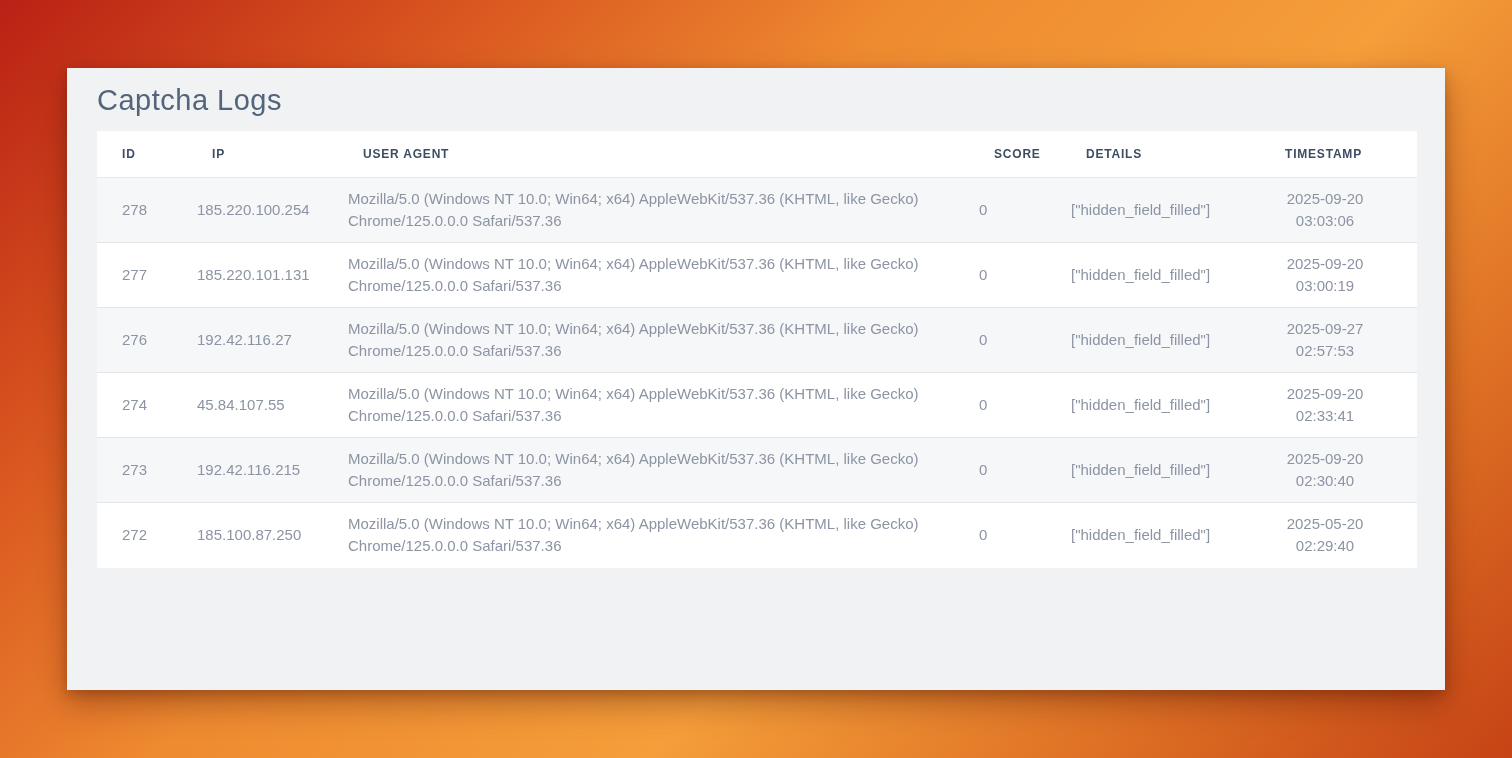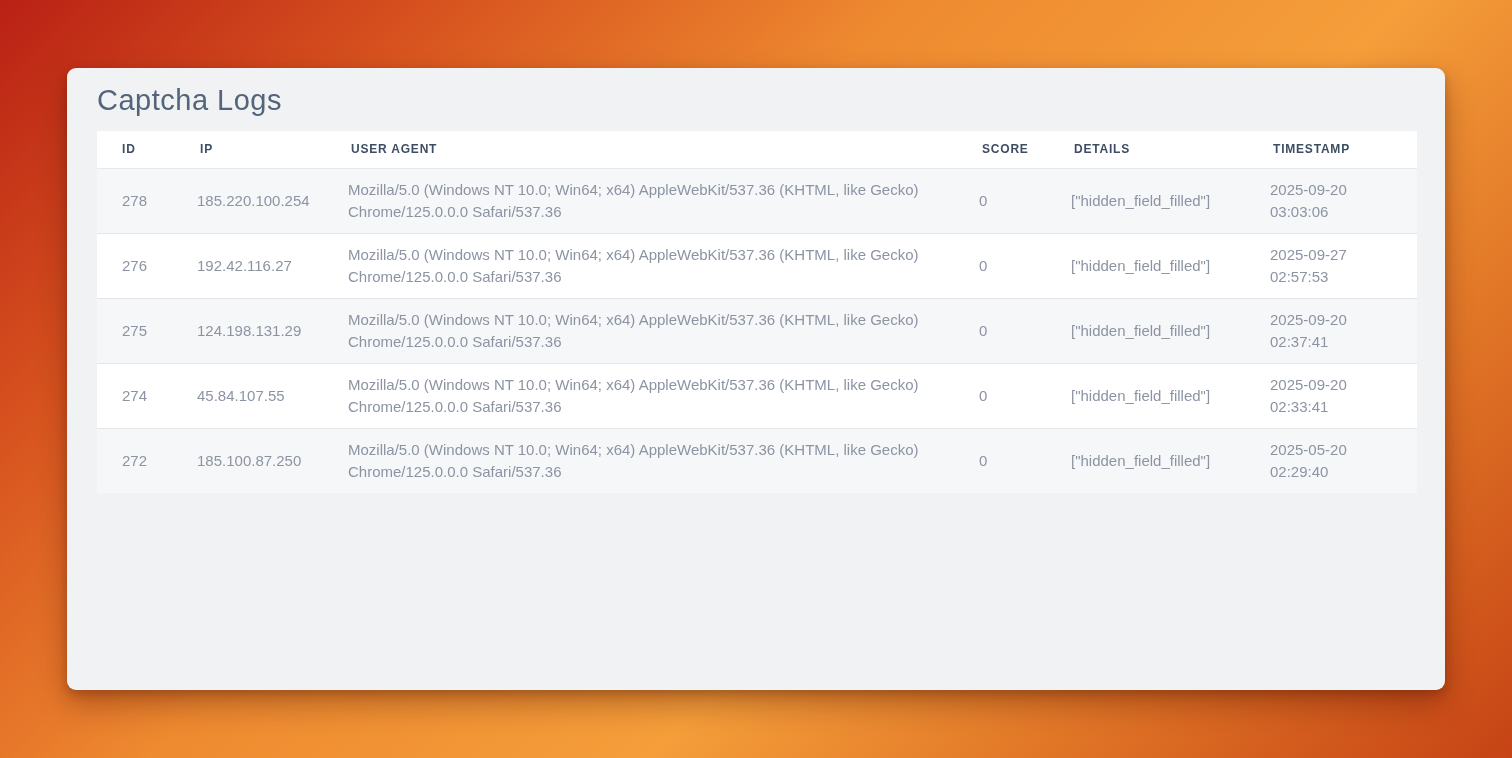--- a/index.html
+++ b/index.html
@@ -7,50 +7,50 @@
   body {
     width: 1512px; height: 758px; overflow: hidden;
     font-family: "Liberation Sans", sans-serif;
     background: linear-gradient(135deg, #b92115 0%, #d8541f 20%, #ee8a30 40%,
                 #f59e3a 62%, #e07426 80%, #c64315 100%);
     position: relative;
   }
   .card {
     position: absolute; left: 67px; top: 68px;
     width: 1378px; height: 622px;
-    background: #f1f2f3; border-radius: 9px; overflow: hidden;
+    background: #f1f2f3; border-radius: 0; overflow: hidden;
     box-shadow: 0 14px 30px rgba(70, 15, 0, 0.35), 0 4px 10px rgba(70, 15, 0, 0.22);
   }
   h1.page-title {
     margin: 0; padding: 15px 0 13px 30px;
     font-size: 29px; line-height: 35px; font-weight: 500;
     color: #53657b; letter-spacing: 0.5px;
   }
   table.logs {
     margin: 0 28px 0 30px; width: 1320px;
     border-collapse: collapse; background: #ffffff;
     table-layout: fixed;
   }
   thead th {
-    height: 37px; padding: 4px; text-align: left; vertical-align: middle;
+    height: 37px; padding: 16px; text-align: left; vertical-align: middle;
     font-size: 12px; font-weight: bold; letter-spacing: 0.8px;
     color: #3e4d63; background: #ffffff;
     border-bottom: 1px solid #e7e8ec; text-transform: uppercase;
   }
   th.c-id, td.c-id { padding-left: 25px; }
   tbody td {
     height: 65px; padding-top: 0; padding-bottom: 0; padding-right: 14px;
     font-size: 15px; line-height: 22px; color: #8c94a3; vertical-align: middle;
   }
   tbody tr { border-top: 1px solid #e4e5e9; }
   tbody tr:first-child { border-top: none; }
   tbody tr:nth-child(odd) { background: #f6f7f9; }
   tbody tr:nth-child(even) { background: #ffffff; }
   td.c-ua { padding-right: 40px; margin-left: 8px; }
-  td.c-ts .ts-wrap { max-width: 110px; }
+  td.c-ts .ts-wrap { max-width: 110px; text-align: center; }
 </style>
 </head>
 <body>
 
 <div class="card">
   <h1 class="page-title">Captcha Logs</h1>
 
   <table class="logs">
     <colgroup>
       <col style="width:99px">
@@ -75,47 +75,57 @@
     <td class="c-id">278</td>
     <td class="c-ip">185.220.100.254</td>
     <td class="c-ua">Mozilla/5.0 (Windows NT 10.0; Win64; x64) AppleWebKit/537.36 (KHTML, like Gecko) Chrome/125.0.0.0 Safari/537.36</td>
     <td class="c-sc">0</td>
     <td class="c-de">["hidden_field_filled"]</td>
     <td class="c-ts">
       <div class="ts-wrap">2025-09-20 03:03:06</div>
     </td>
   </tr>
         <tr>
+    <td class="c-id">277</td>
+    <td class="c-ip">185.220.101.131</td>
+    <td class="c-ua">Mozilla/5.0 (Windows NT 10.0; Win64; x64) AppleWebKit/537.36 (KHTML, like Gecko) Chrome/125.0.0.0 Safari/537.36</td>
+    <td class="c-sc">0</td>
+    <td class="c-de">["hidden_field_filled"]</td>
+    <td class="c-ts">
+      <div class="ts-wrap">2025-09-20 03:00:19</div>
+    </td>
+  </tr>
+        <tr>
     <td class="c-id">276</td>
     <td class="c-ip">192.42.116.27</td>
     <td class="c-ua">Mozilla/5.0 (Windows NT 10.0; Win64; x64) AppleWebKit/537.36 (KHTML, like Gecko) Chrome/125.0.0.0 Safari/537.36</td>
     <td class="c-sc">0</td>
     <td class="c-de">["hidden_field_filled"]</td>
     <td class="c-ts">
       <div class="ts-wrap">2025-09-27 02:57:53</div>
     </td>
   </tr>
         <tr>
-    <td class="c-id">275</td>
-    <td class="c-ip">124.198.131.29</td>
-    <td class="c-ua">Mozilla/5.0 (Windows NT 10.0; Win64; x64) AppleWebKit/537.36 (KHTML, like Gecko) Chrome/125.0.0.0 Safari/537.36</td>
-    <td class="c-sc">0</td>
-    <td class="c-de">["hidden_field_filled"]</td>
-    <td class="c-ts">
-      <div class="ts-wrap">2025-09-20 02:37:41</div>
-    </td>
-  </tr>
-        <tr>
     <td class="c-id">274</td>
     <td class="c-ip">45.84.107.55</td>
     <td class="c-ua">Mozilla/5.0 (Windows NT 10.0; Win64; x64) AppleWebKit/537.36 (KHTML, like Gecko) Chrome/125.0.0.0 Safari/537.36</td>
     <td class="c-sc">0</td>
     <td class="c-de">["hidden_field_filled"]</td>
     <td class="c-ts">
       <div class="ts-wrap">2025-09-20 02:33:41</div>
+    </td>
+  </tr>
+        <tr>
+    <td class="c-id">273</td>
+    <td class="c-ip">192.42.116.215</td>
+    <td class="c-ua">Mozilla/5.0 (Windows NT 10.0; Win64; x64) AppleWebKit/537.36 (KHTML, like Gecko) Chrome/125.0.0.0 Safari/537.36</td>
+    <td class="c-sc">0</td>
+    <td class="c-de">["hidden_field_filled"]</td>
+    <td class="c-ts">
+      <div class="ts-wrap">2025-09-20 02:30:40</div>
     </td>
   </tr>
         <tr>
     <td class="c-id">272</td>
     <td class="c-ip">185.100.87.250</td>
     <td class="c-ua">Mozilla/5.0 (Windows NT 10.0; Win64; x64) AppleWebKit/537.36 (KHTML, like Gecko) Chrome/125.0.0.0 Safari/537.36</td>
     <td class="c-sc">0</td>
     <td class="c-de">["hidden_field_filled"]</td>
     <td class="c-ts">
       <div class="ts-wrap">2025-05-20 02:29:40</div>

